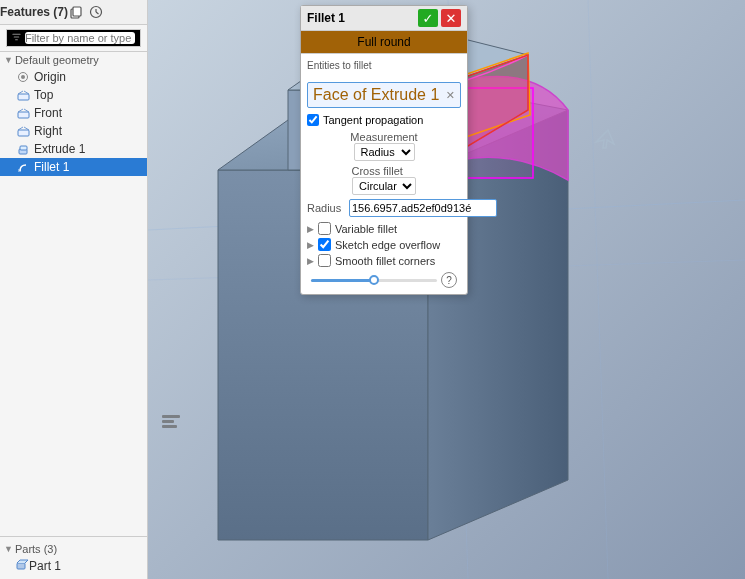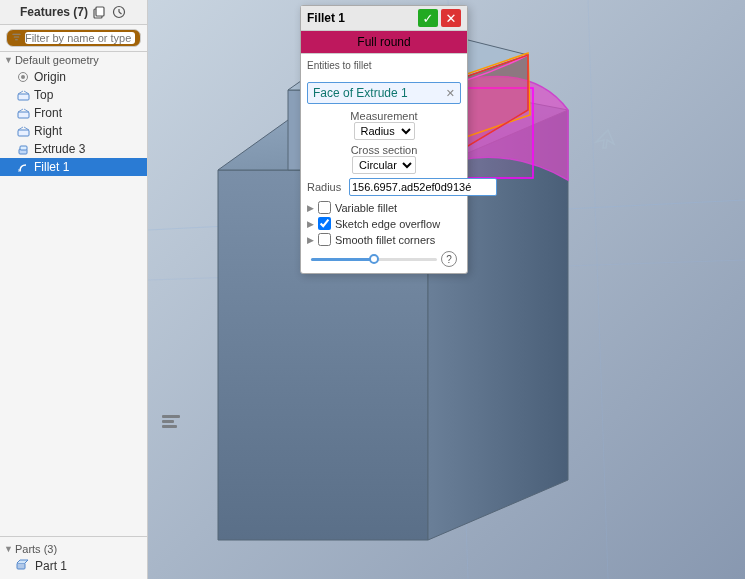--- a/index.html
+++ b/index.html
@@ -11,22 +11,22 @@
       min-width: 148px;
       background: #f5f5f5;
       border-right: 1px solid #ccc;
       display: flex;
       flex-direction: column;
       height: 579px;
     }
     .sidebar-header {
       display: flex;
       align-items: center;
-      justify-content: space-between;
-      padding: 4px 20px;
+      justify-content: flex-start;
+      padding: 4px 0;
       background: #f0f0f0;
       border-bottom: 1px solid #ccc;
     }
     .sidebar-title {
       font-weight: 600;
       font-size: 12px;
       color: #333;
     }
     .sidebar-icons {
       display: flex;
@@ -100,21 +100,21 @@
       gap: 2px;
       cursor: pointer;
     }
     .parts-item {
       display: flex;
       align-items: center;
       padding: 2px 6px 2px 16px;
       font-size: 12px;
       color: #333;
       cursor: pointer;
-      gap: 6px;
+      gap: 0;
     }
 
     
     .viewport {
       flex: 1;
       position: relative;
       overflow: hidden;
       background: linear-gradient(135deg, #d0d8e8 0%, #b8c8d8 100%);
     }
 
@@ -175,21 +175,21 @@
     .fillet-tabs {
       display: flex;
       border-bottom: 1px solid #ccc;
     }
     .fillet-tab {
       flex: 1;
       text-align: center;
       padding: 4px 6px;
       font-size: 12px;
       cursor: pointer;
-      background: #be185d;
+      background: #a16207;
       border-right: 1px solid #ccc;
     }
     .fillet-tab:last-child { border-right: none; }
     .fillet-tab.active {
       background: white;
       font-weight: 600;
       border-bottom: 2px solid white;
       margin-bottom: -1px;
     }
     .fillet-body {
@@ -204,22 +204,22 @@
       border: 1px solid #5599dd;
       border-radius: 2px;
       padding: 3px 5px;
       margin-bottom: 6px;
       display: flex;
       align-items: center;
       justify-content: space-between;
       background: #eef4ff;
     }
     .entities-text {
-      font-size: 12px;
-      color: #0f766e;
+      font-size: 16px;
+      color: #a16207;
     }
     .entities-x {
       font-size: 11px;
       color: #888;
       cursor: pointer;
     }
     .checkbox-row {
       display: flex;
       align-items: center;
       gap: 4px;
@@ -369,21 +369,21 @@
         <svg width="14" height="14" viewBox="0 0 14 14" fill="none">
           <circle cx="7" cy="7" r="5.5" stroke="#555" stroke-width="1.2"></circle>
           <line x1="7" y1="4" x2="7" y2="7" stroke="#555" stroke-width="1.2"></line>
           <line x1="7" y1="7" x2="9.5" y2="9" stroke="#555" stroke-width="1.2"></line>
         </svg>
       </div>
     </div>
   </div>
 
   <div class="filter-bar">
-    <div style="display:flex;gap:4px;background:#a16207;border:1px solid #ccc;border-radius:7px;padding:2px 5px;">
+    <div style="display:flex;gap:4px;background:#000000;border:1px solid #ccc;border-radius:1px;padding:2px 5px;">
       <svg width="10" height="10" viewBox="0 0 10 10">
         <path d="M1 2h8M2.5 5h5M4 8h2" stroke="#888" stroke-width="1.2" stroke-linecap="round"></path>
       </svg>
       <input class="filter-input" style="border: none; outline: none; width: 100%; padding: 0px;" type="text" placeholder="Filter by name or type">
     </div>
   </div>
 
   <div class="tree-section">
 
     <div class="tree-section-label">
@@ -435,21 +435,21 @@
     </div>
 
 
     <div class="tree-item">
       <div class="item-icon">
         <svg width="13" height="11" viewBox="0 0 13 11">
             <rect x="2" y="5" width="8" height="5" rx="1" fill="#c0d8f8" stroke="#5588cc" stroke-width="1"></rect>
             <rect x="3" y="2" width="7" height="4" rx="1" fill="#ddeeff" stroke="#5588cc" stroke-width="1"></rect>
           </svg>
       </div>
-      <span>Extrude 3</span>
+      <span>Extrude 1</span>
     </div>
 
     <div class="tree-item selected">
       <div class="item-icon">
         <svg width="13" height="11" viewBox="0 0 13 11">
             <path d="M3 9 Q3 3 9 3" fill="none" stroke="white" stroke-width="1.5"></path>
             <rect x="1" y="7" width="3" height="3" fill="rgba(255,255,255,0.4)"></rect>
           </svg>
       </div>
       <span>Fillet 1</span>
@@ -556,30 +556,34 @@
       </div>
     </div>
 
     <div class="fillet-body">
       <div class="fillet-section-label">Entities to fillet</div>
       <div class="entities-box">
         <span class="entities-text">Face of Extrude 1</span>
         <span class="entities-x">✕</span>
       </div>
 
+      <div class="checkbox-row">
+        <input type="checkbox" checked="" style="">
+        <label>Tangent propagation</label>
+      </div>
 
       <div class="field-row">
         <span class="field-label">Measurement</span>
         <select class="field-select">
           <option>Radius</option>
         </select>
       </div>
 
       <div class="field-row">
-        <span class="field-label">Cross section</span>
+        <span class="field-label">Cross fillet</span>
         <select class="field-select">
           <option>Circular</option>
         </select>
       </div>
 
       <div class="radius-row">
         <span class="radius-label">Radius</span>
         <input class="radius-input" type="text" value="156.6957.ad52ef0d913é" style="">
       </div>
 

